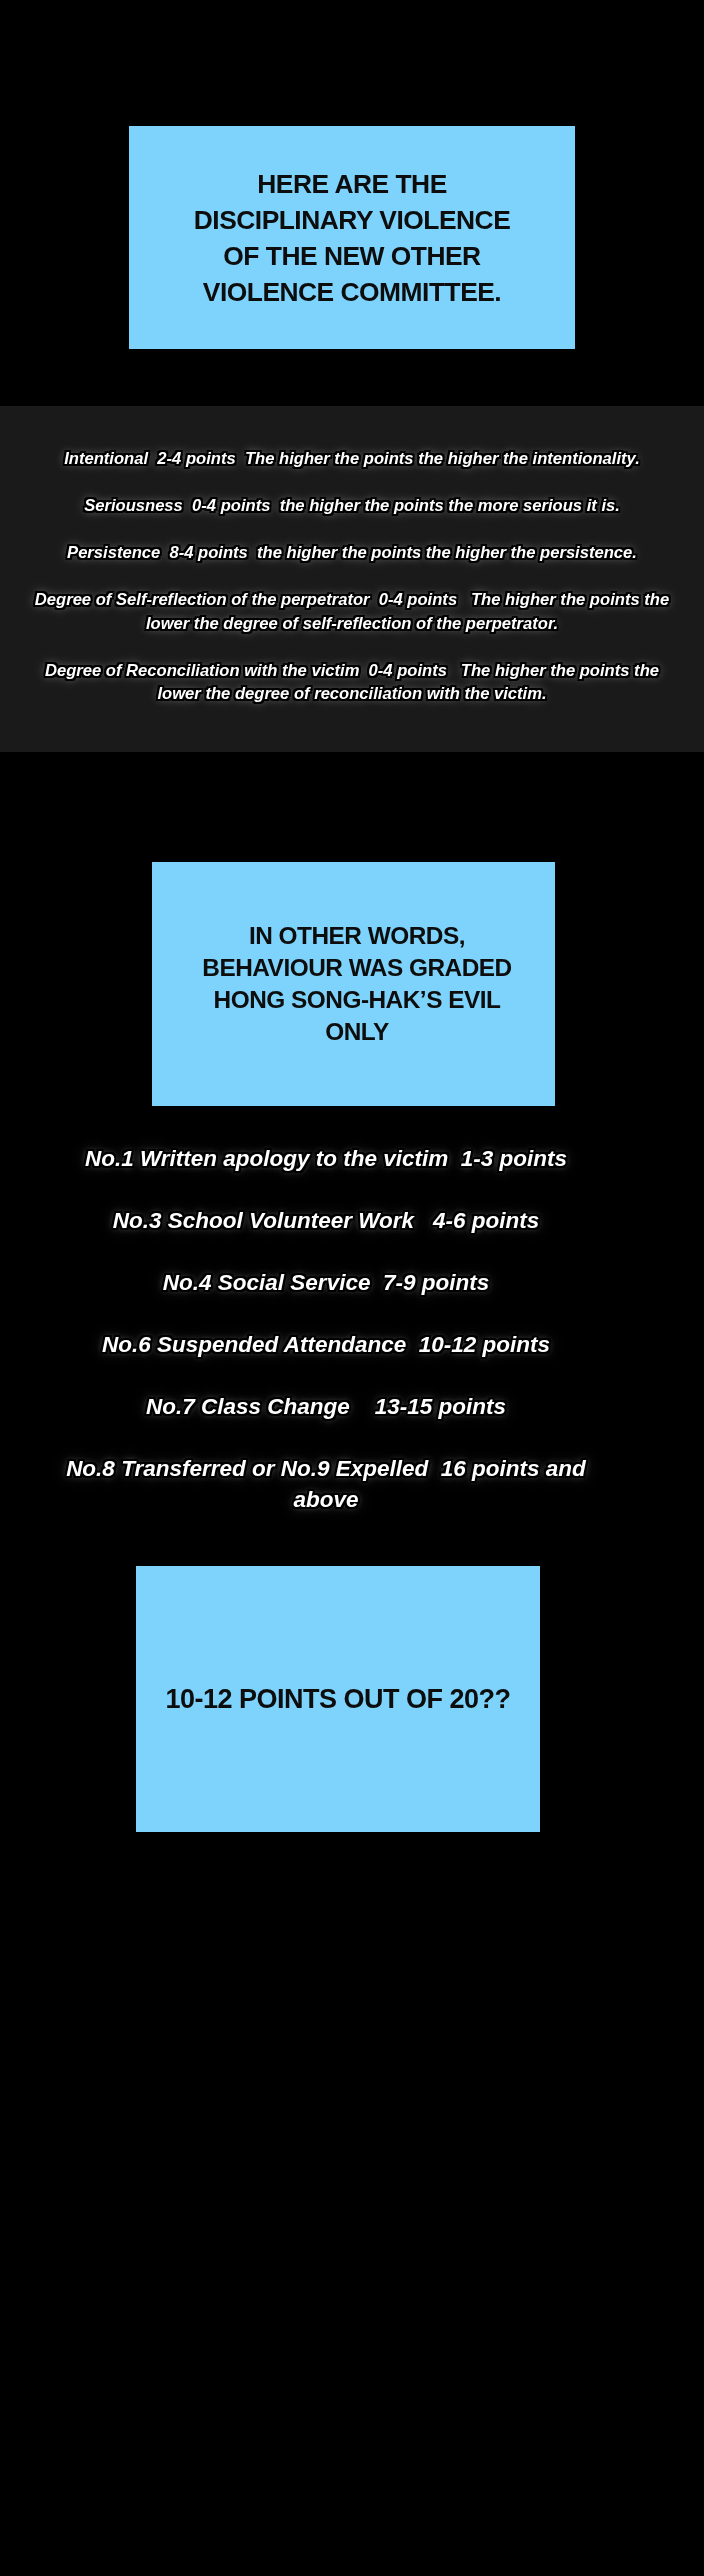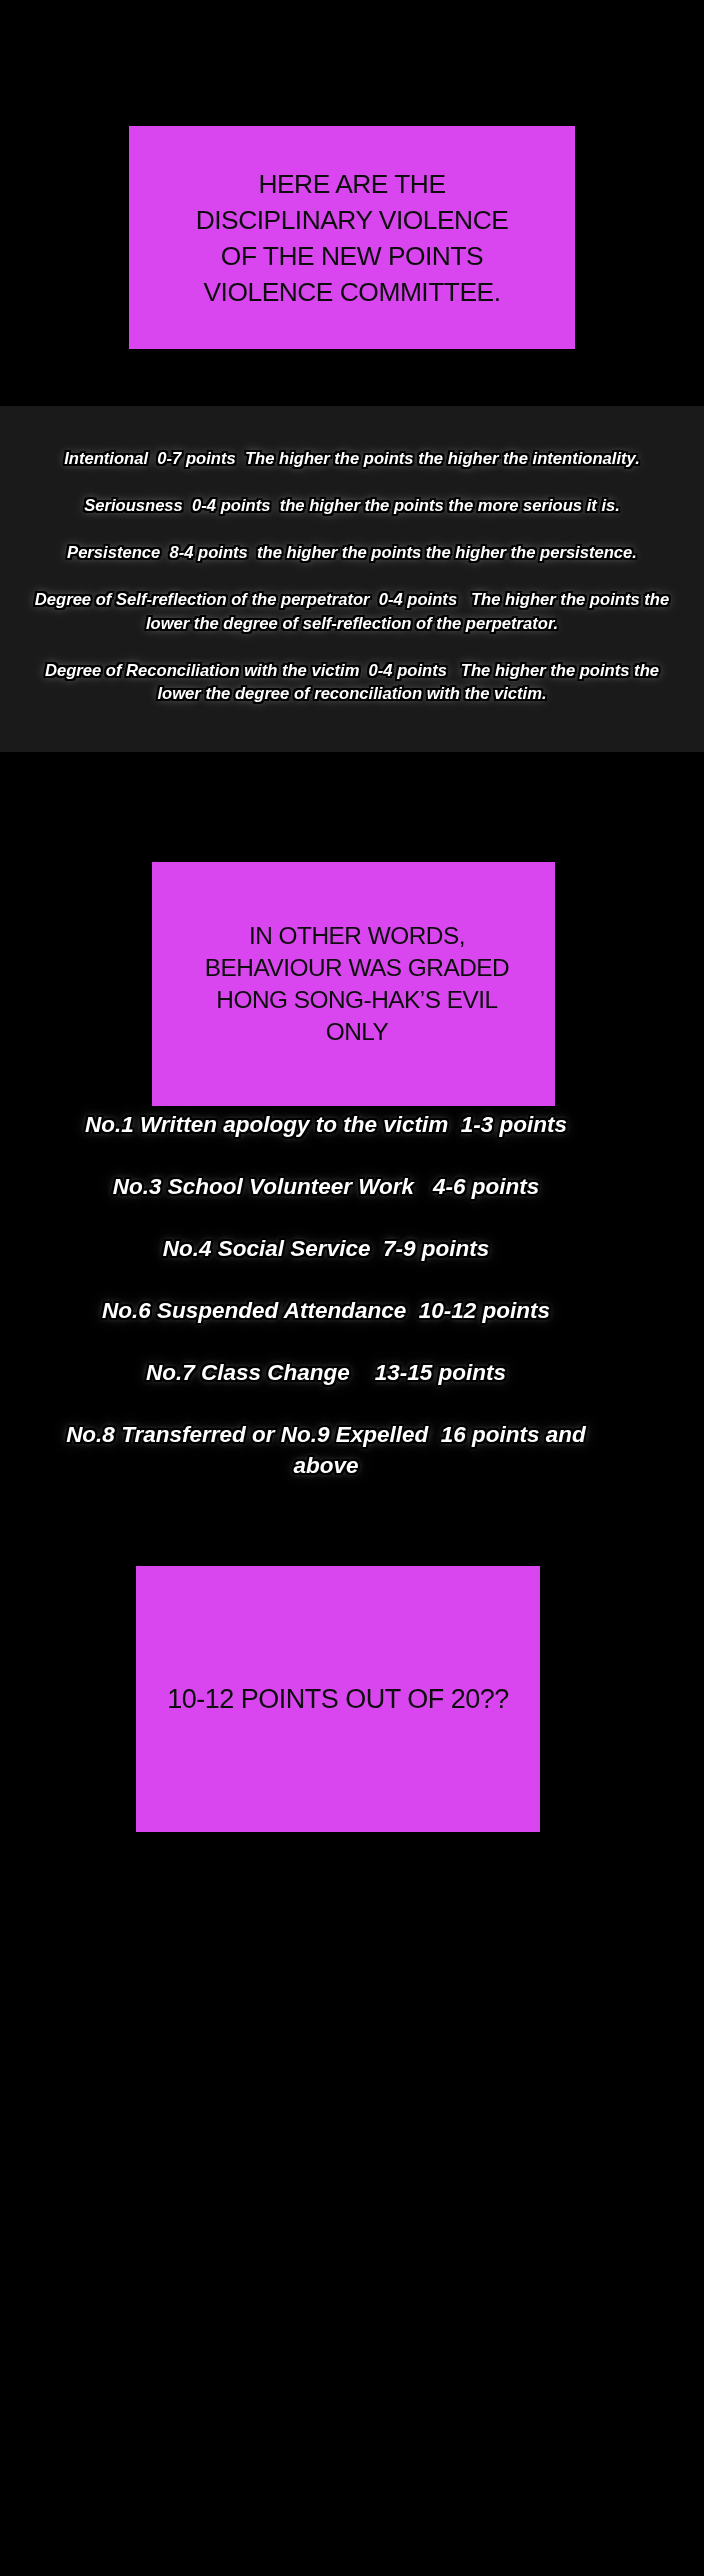--- a/index.html
+++ b/index.html
@@ -12,28 +12,28 @@
     width: 704px;
     height: 2576px;
     background: #000;
     overflow: hidden;
     font-family: "Liberation Sans", sans-serif;
   }
 
   
   .caption-box {
     position: absolute;
-    background: #d946ef;
+    background: #7dd3fc;
     display: flex;
     flex-direction: column;
     justify-content: center;
     align-items: center;
     text-align: center;
     color: #0d0d0d;
-    font-weight: 400;
+    font-weight: 700;
     letter-spacing: -0.5px;
     box-sizing: border-box;
   }
   .caption-line { display: block; }
 
   .box-intro {
     left: 129px; top: 126px;
     width: 446px; height: 223px;
     font-size: 26.4px; line-height: 36px;
   }
@@ -70,21 +70,21 @@
       -2px -2px 0 #000, 0 -2px 0 #000, 2px -2px 0 #000,
       -2px  0   0 #000, 2px  0   0 #000,
       -2px  2px 0 #000, 0  2px 0 #000, 2px 2px 0 #000,
       0 0 8.8px rgba(255,255,255,0.55),
       0 0 17.6px rgba(255,255,255,0.30);
   }
 
   
   .grading-list {
     position: absolute;
-    left: 0; top: 1109px;
+    left: 0; top: 1143px;
     width: 652px;
     text-align: center;
   }
   .grading-item {
     margin: 0 auto 31px;
     max-width: 587px;
     font-style: italic;
     font-weight: 700;
     font-size: 22.5px;
     line-height: 31px;
@@ -99,26 +99,26 @@
   }
 </style>
 </head>
 <body>
 
 <div class="page">
 
   <section class="caption-box box-intro">
     <span class="caption-line">HERE ARE THE</span>
     <span class="caption-line">DISCIPLINARY VIOLENCE</span>
-    <span class="caption-line">OF THE NEW POINTS</span>
+    <span class="caption-line">OF THE NEW OTHER</span>
     <span class="caption-line">VIOLENCE COMMITTEE.</span>
   </section>
 
   <section class="criteria-panel">
-    <p class="criteria-item">Intentional  0-7 points  The higher the points the higher the intentionality.</p>
+    <p class="criteria-item">Intentional  2-4 points  The higher the points the higher the intentionality.</p>
     <p class="criteria-item">Seriousness  0-4 points  the higher the points the more serious it is.</p>
     <p class="criteria-item">Persistence  8-4 points  the higher the points the higher the persistence.</p>
     <p class="criteria-item">Degree of Self-reflection of the perpetrator  0-4 points   The higher the points the lower the degree of self-reflection of the perpetrator.</p>
     <p class="criteria-item">Degree of Reconciliation with the victim  0-4 points   The higher the points the lower the degree of reconciliation with the victim.</p>
   </section>
 
   <section class="caption-box box-conclusion">
     <span class="caption-line">IN OTHER WORDS,</span>
     <span class="caption-line">BEHAVIOUR WAS GRADED</span>
     <span class="caption-line">HONG SONG-HAK’S EVIL</span>

